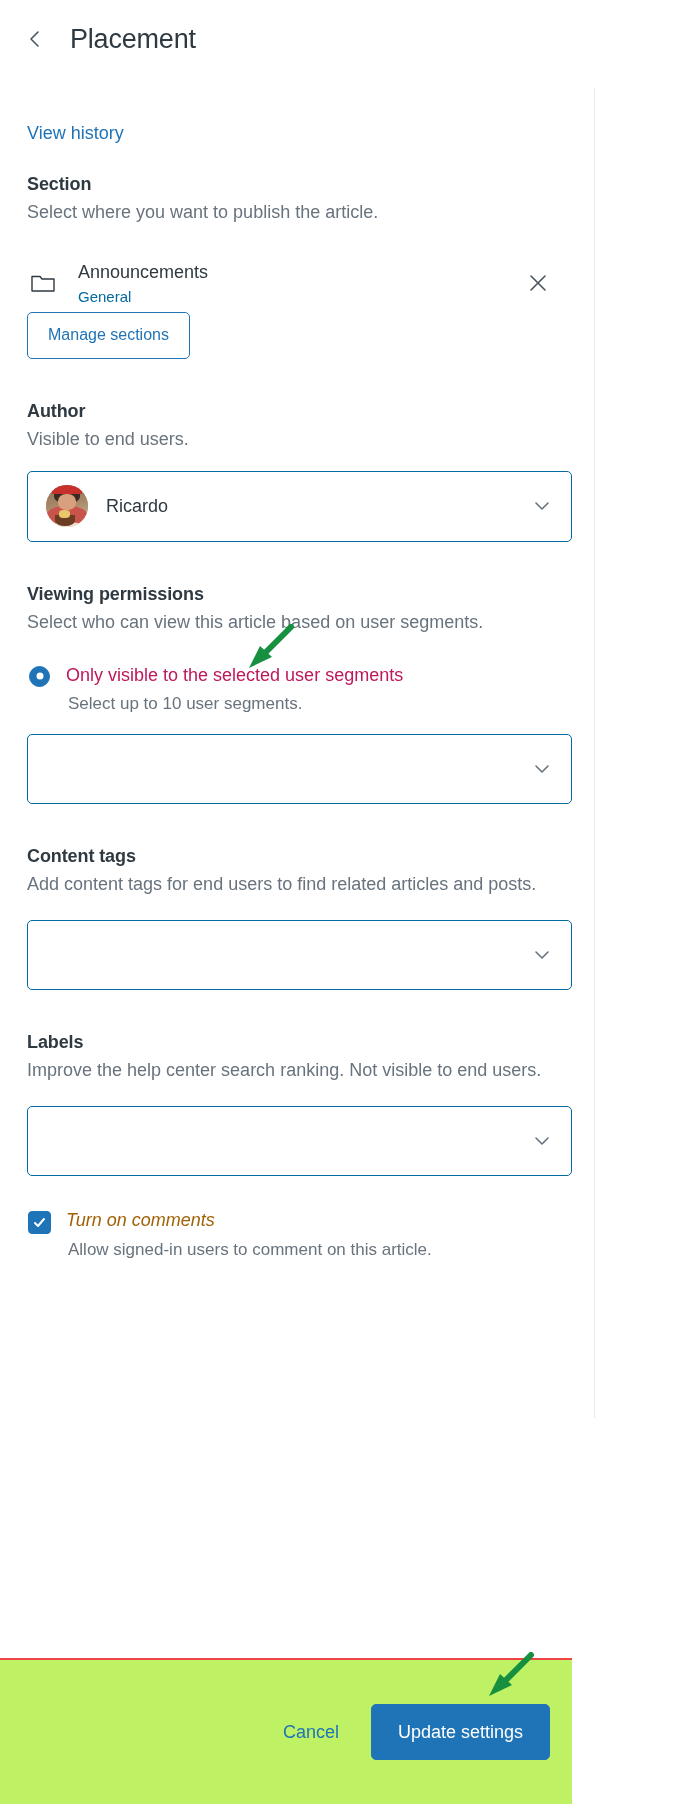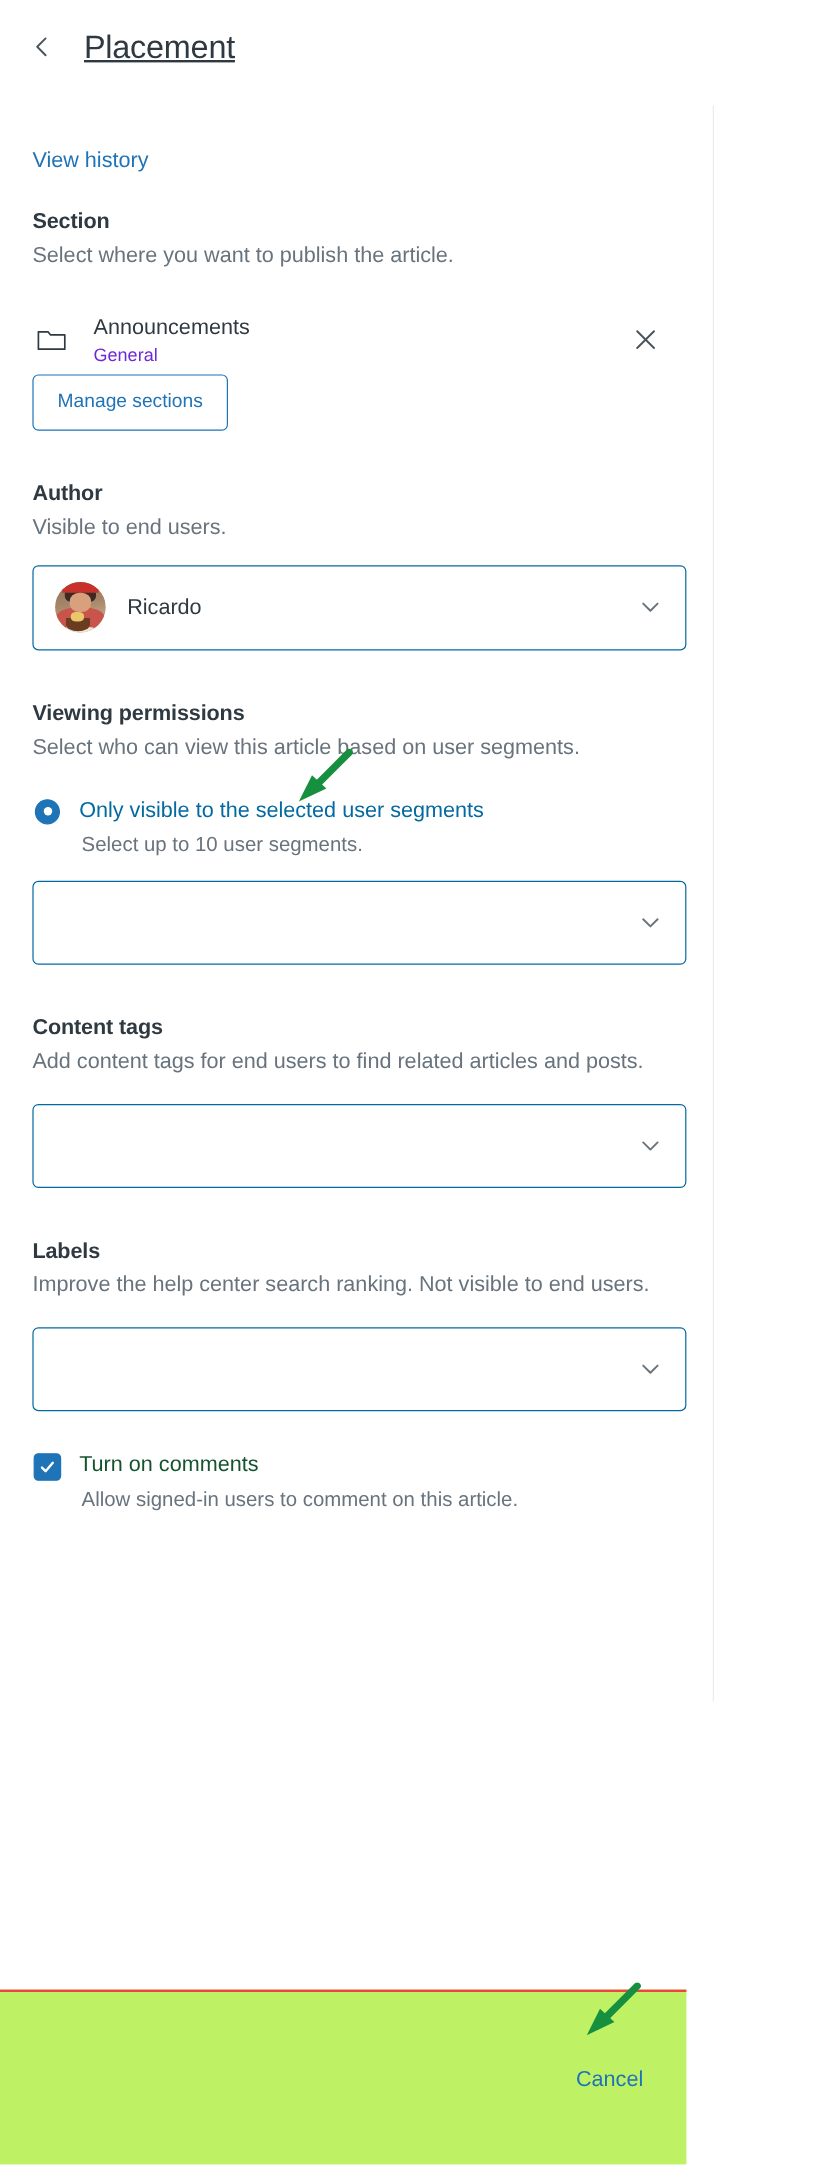--- a/index.html
+++ b/index.html
@@ -33,21 +33,20 @@
     color: #49545c;
     cursor: pointer;
     flex: none;
   }
   .page-title {
     margin-left: 22px;
     font-size: 27px;
     font-weight: 400;
     color: #2f3941;
     letter-spacing: -0.2px;
-    text-decoration: underline;
   }
 
   
   .body {
     position: absolute;
     top: 88px; left: 5px;
     width: 590px;
     height: 1330px;
     padding: 0 22px 0 22px;
     overflow: hidden;
@@ -92,21 +91,21 @@
     display: flex; align-items: center;
   }
   .section-texts { margin-left: 18px; flex: 1; }
   .section-name {
     font-size: 18px;
     color: #2f3941;
     line-height: 1.3;
   }
   .section-sub {
     font-size: 15px;
-    color: #6d28d9;
+    color: #0369a1;
     margin-top: 4px;
   }
   .close-x {
     width: 28px; height: 28px;
     flex: none;
     color: #49545c;
     cursor: pointer;
     margin-right: 20px;
     display: flex; align-items: center; justify-content: center;
   }
@@ -199,21 +198,21 @@
     position: absolute;
     left: 50%; top: 50%;
     transform: translate(-50%,-50%);
     width: 7px; height: 7px;
     border-radius: 50%;
     background: #fff;
   }
   .radio-texts { margin-left: 16px; }
   .radio-label {
     font-size: 18px;
-    color: #0369a1;
+    color: #be185d;
     line-height: 1.25;
   }
   .radio-sub {
     font-size: 17px;
     color: #68737d;
     margin-top: 8px;
     padding-left: 2px;
   }
   .indent-field { margin-left: 0; }
 
@@ -231,21 +230,21 @@
     margin-top: 1px;
     margin-left: 1px;
     background: #1f73b7;
     border: 1px solid #1f73b7;
     display: flex;
     align-items: center;
     justify-content: center;
     color: #fff;
   }
   .check-texts { margin-left: 15px; }
-  .check-label { font-size: 18px; color: #14532d; }
+  .check-label { font-size: 18px; color: #a16207; font-style: italic; }
   .check-sub { font-size: 17px; color: #68737d; margin-top: 9px; padding-left: 2px; }
 
   
   .footer {
     position: absolute;
     left: 0; bottom: 0;
     width: 572px;
     height: 146px;
     background: #bef264;
     border-top: 2px solid #ef4444;
@@ -410,20 +409,21 @@
       <span class="check-texts">
         <span class="check-label" style="display:block">Turn on comments</span>
         <span class="check-sub" style="display:block">Allow signed-in users to comment on this article.</span>
       </span>
     </div>
 
   </div>
 
   <div class="footer">
     <button class="btn-cancel">Cancel</button>
+    <button class="btn-primary">Update settings</button>
   </div>
 
   <svg class="arrow arrow-perm" viewBox="0 0 56 48">
     <path d="M51 3 L18 36" stroke="#168f3f" stroke-width="6" stroke-linecap="round"></path>
     <path d="M9 44 L32 33 L20 22 Z" fill="#168f3f"></path>
   </svg>
   <svg class="arrow arrow-update" viewBox="0 0 56 48">
     <path d="M51 3 L18 36" stroke="#168f3f" stroke-width="6" stroke-linecap="round"></path>
     <path d="M9 44 L32 33 L20 22 Z" fill="#168f3f"></path>
   </svg>

